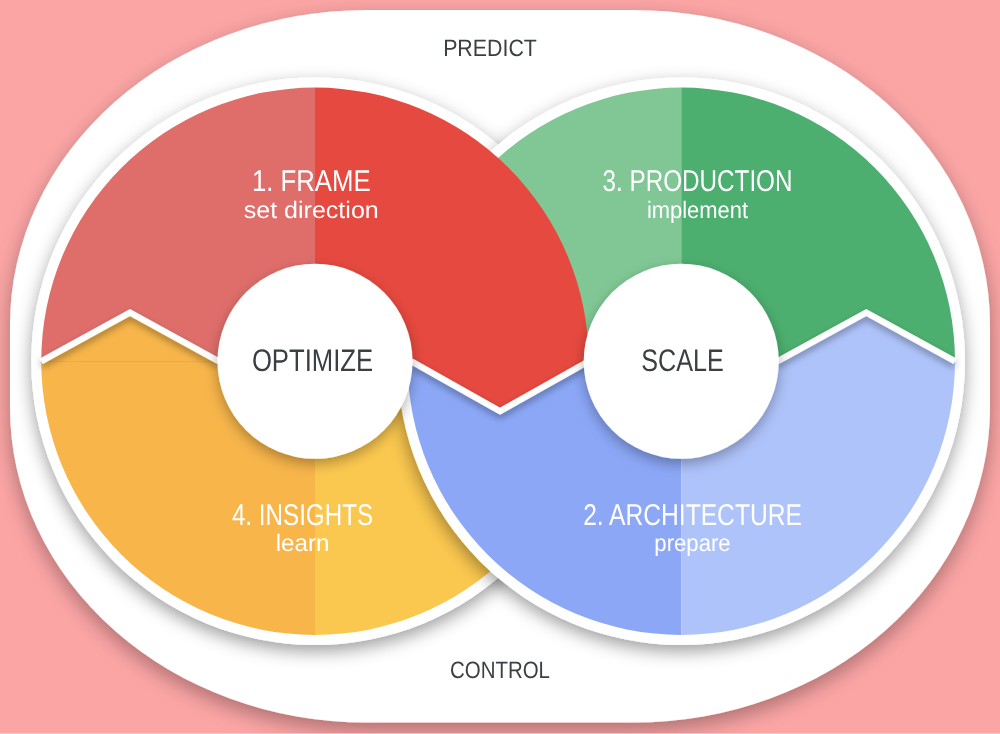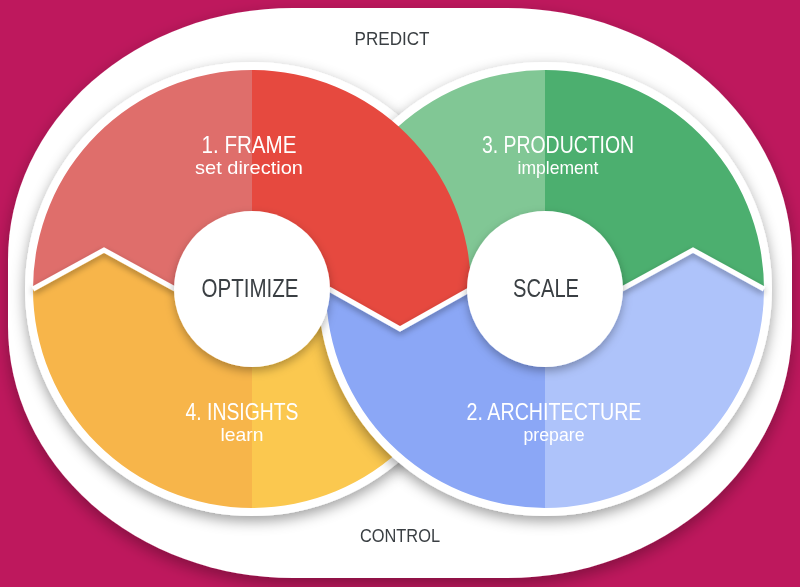--- a/index.html
+++ b/index.html
@@ -6,21 +6,21 @@
     margin: 0;
     padding: 0;
     background: #ffffff;
     font-family: "Liberation Sans", sans-serif;
   }
   .stage {
     position: relative;
     width: 800px;
     height: 587px;
     overflow: hidden;
-    background: #be185d;
+    background: #fca5a5;
   }
   svg { display: block; }
   text {
     font-family: "Liberation Sans", sans-serif;
   }
   .t-dark  { font-weight: 400; }
   .t-light { font-weight: 400; }
 </style>
 </head>
 <body>

